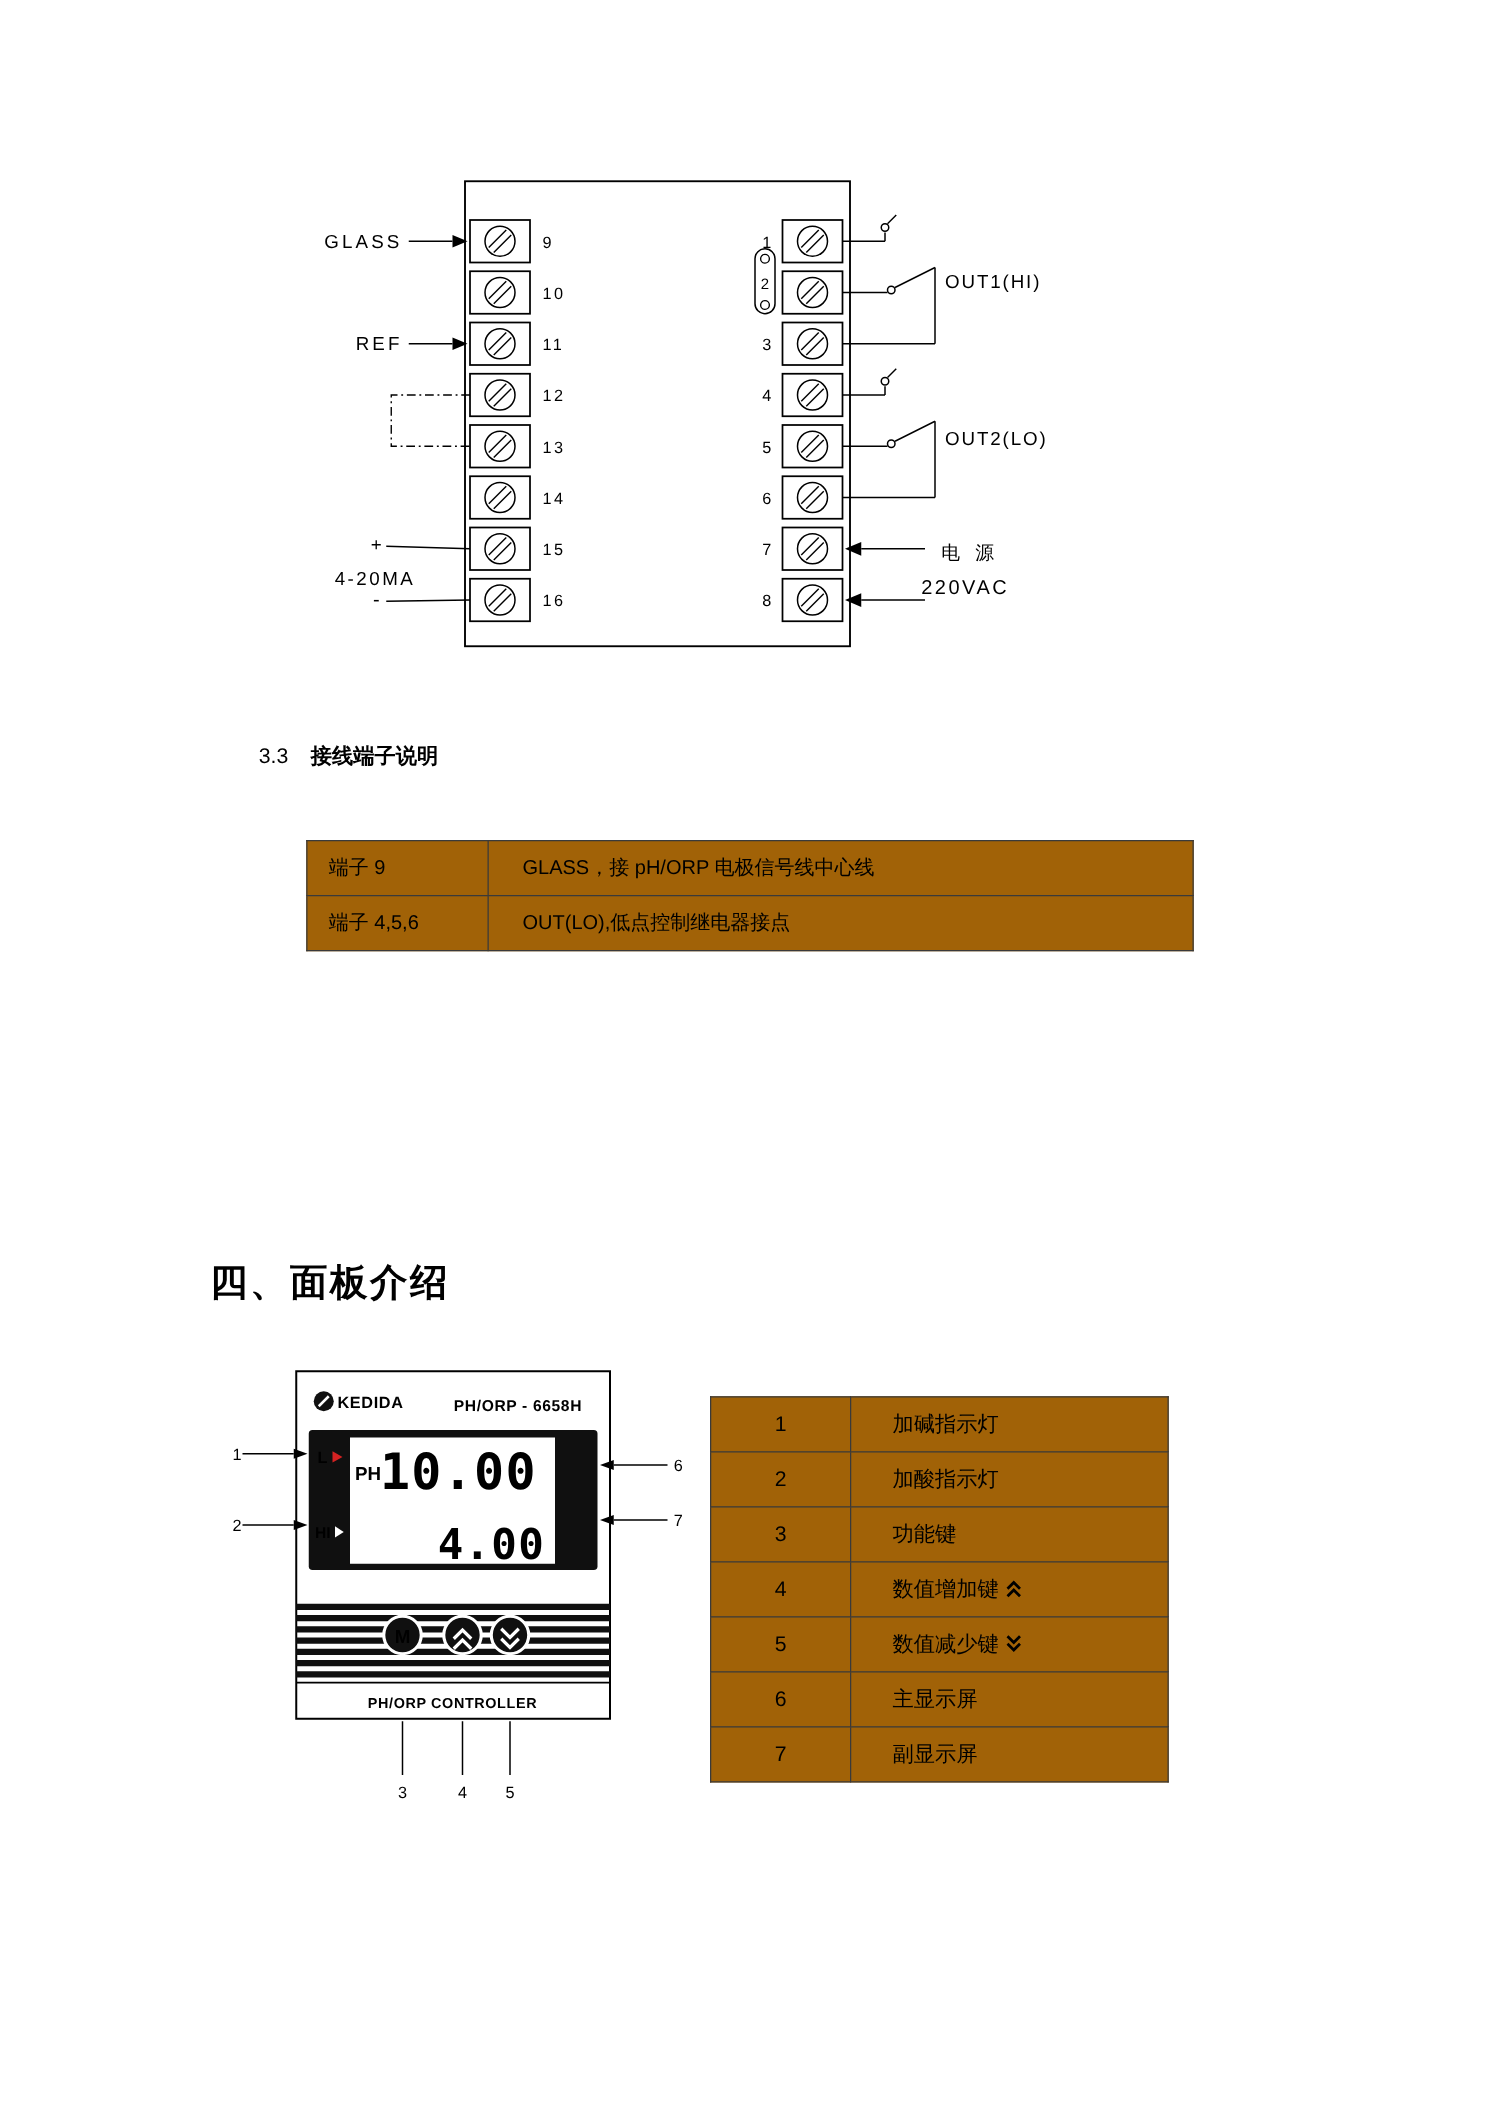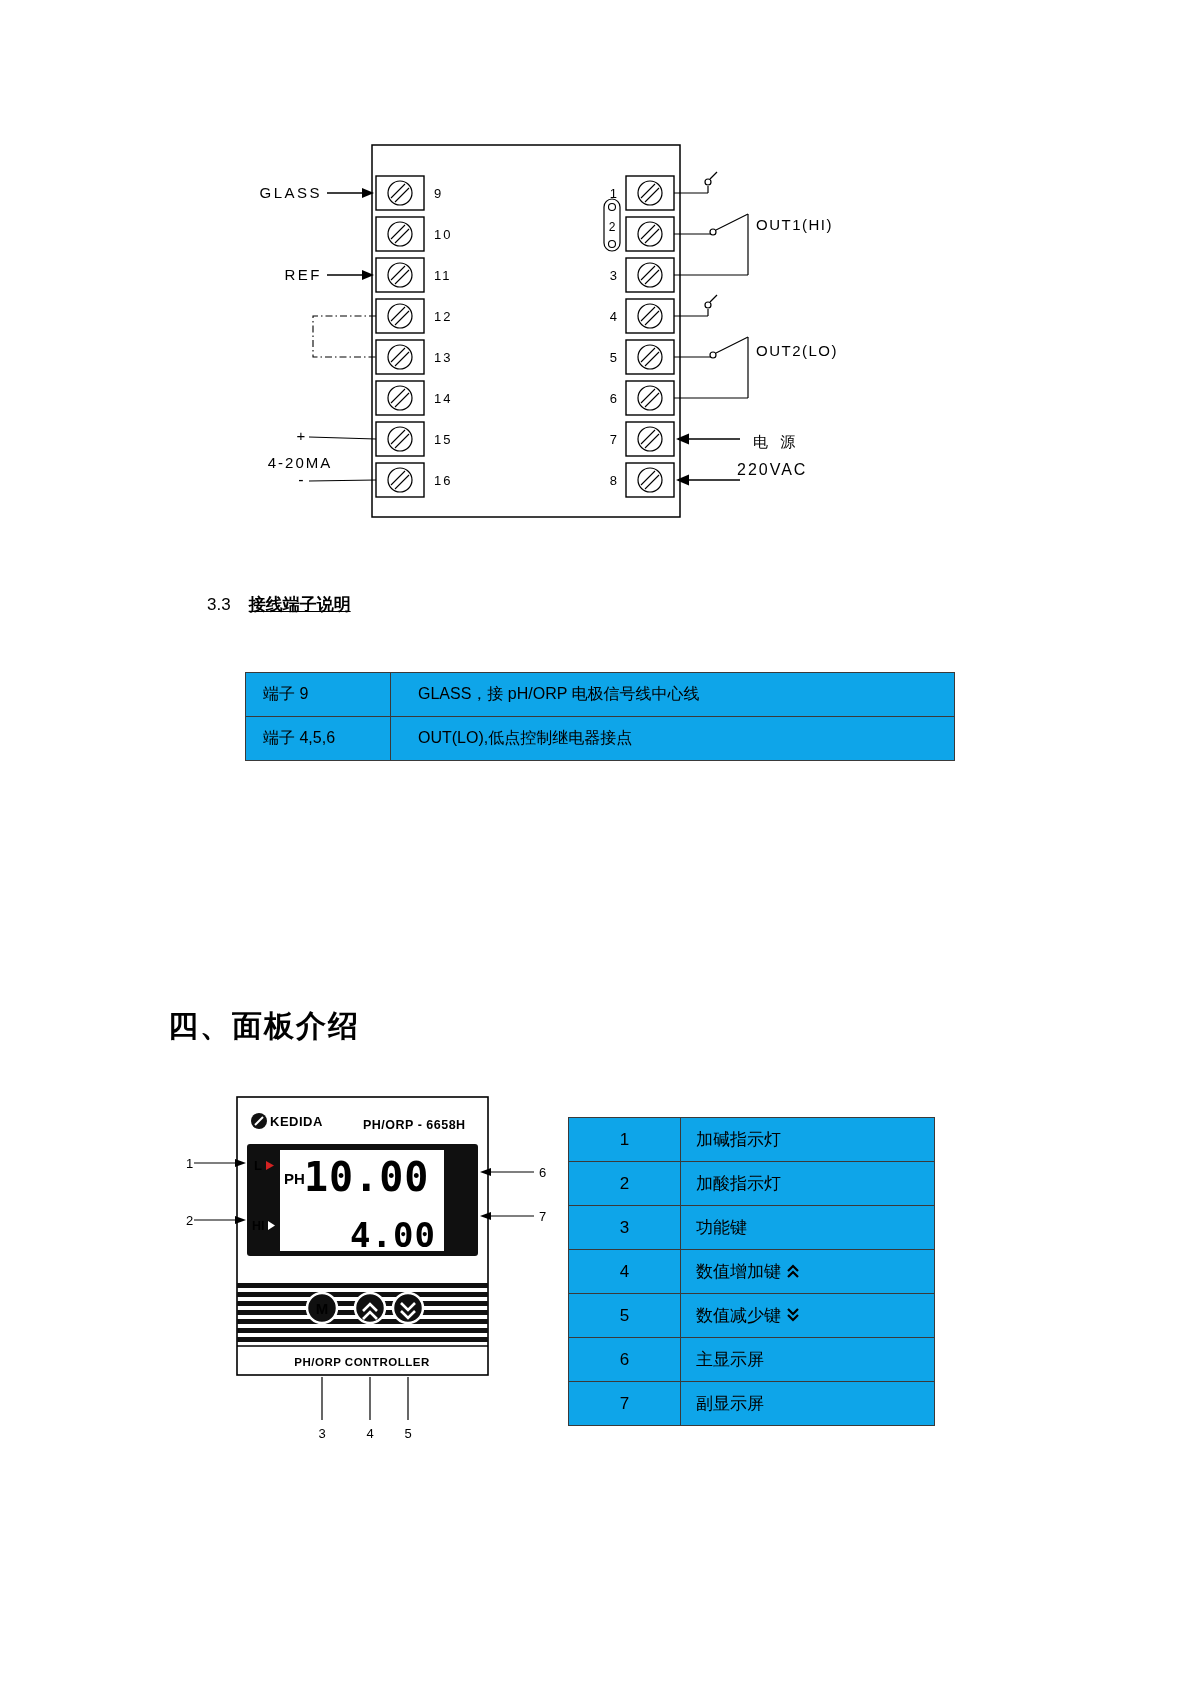--- a/index.html
+++ b/index.html
@@ -10,37 +10,37 @@
   }
   .page { position:absolute; inset:0; background:#fff; overflow:hidden; }
   svg text { font-family:"Liberation Sans", sans-serif; fill:#000; }
   svg text.mono { font-family:"DejaVu Sans Mono", monospace; }
 
   .wiring { position:absolute; left:200px; top:130px; }
   .panel  { position:absolute; left:180px; top:1090px; }
 
   .sec33 { position:absolute; left:207px; top:593px; font-size:17px; }
   .sec33 .num { margin-right:18px; }
-  .sec33 .ttl { font-weight:bold;text-decoration:underline; }
+  .sec33 .ttl { font-weight:bold; }
 
   .sec4 { position:absolute; left:168px; top:1006px; font-size:30px; font-weight:bold;
           font-family:"Liberation Serif", serif; letter-spacing:2px; }
 
-  table { border-collapse:collapse; background:#0ea5e9; }
+  table { border-collapse:collapse; background:#a16207; }
   td { border:1px solid #3a3a3a; vertical-align:middle; }
 
   .ttable { position:absolute; left:245px; top:672px; width:710px; }
   .ttable td { height:44px; font-size:16px; }
   .ttable td.c1 { width:145px; padding-left:17px; }
   .ttable td.c2 { padding-left:27px; padding-right:6px; }
 
   .ptable { position:absolute; left:568px; top:1117px; width:367px; }
   .ptable td { height:44px; font-size:17px; }
   .ptable td.c1 { width:112px; text-align:center; }
-  .ptable td.c2 { padding-left:15px; }
+  .ptable td.c2 { padding-left:33px; }
   .chev { vertical-align:-2px; margin-left:4px; }
 </style>
 </head>
 <body>
 
 <div class="page">
 
   <svg class="wiring" width="700" height="420" viewBox="0 0 700 420">
     <defs>
       <g id="screw">

